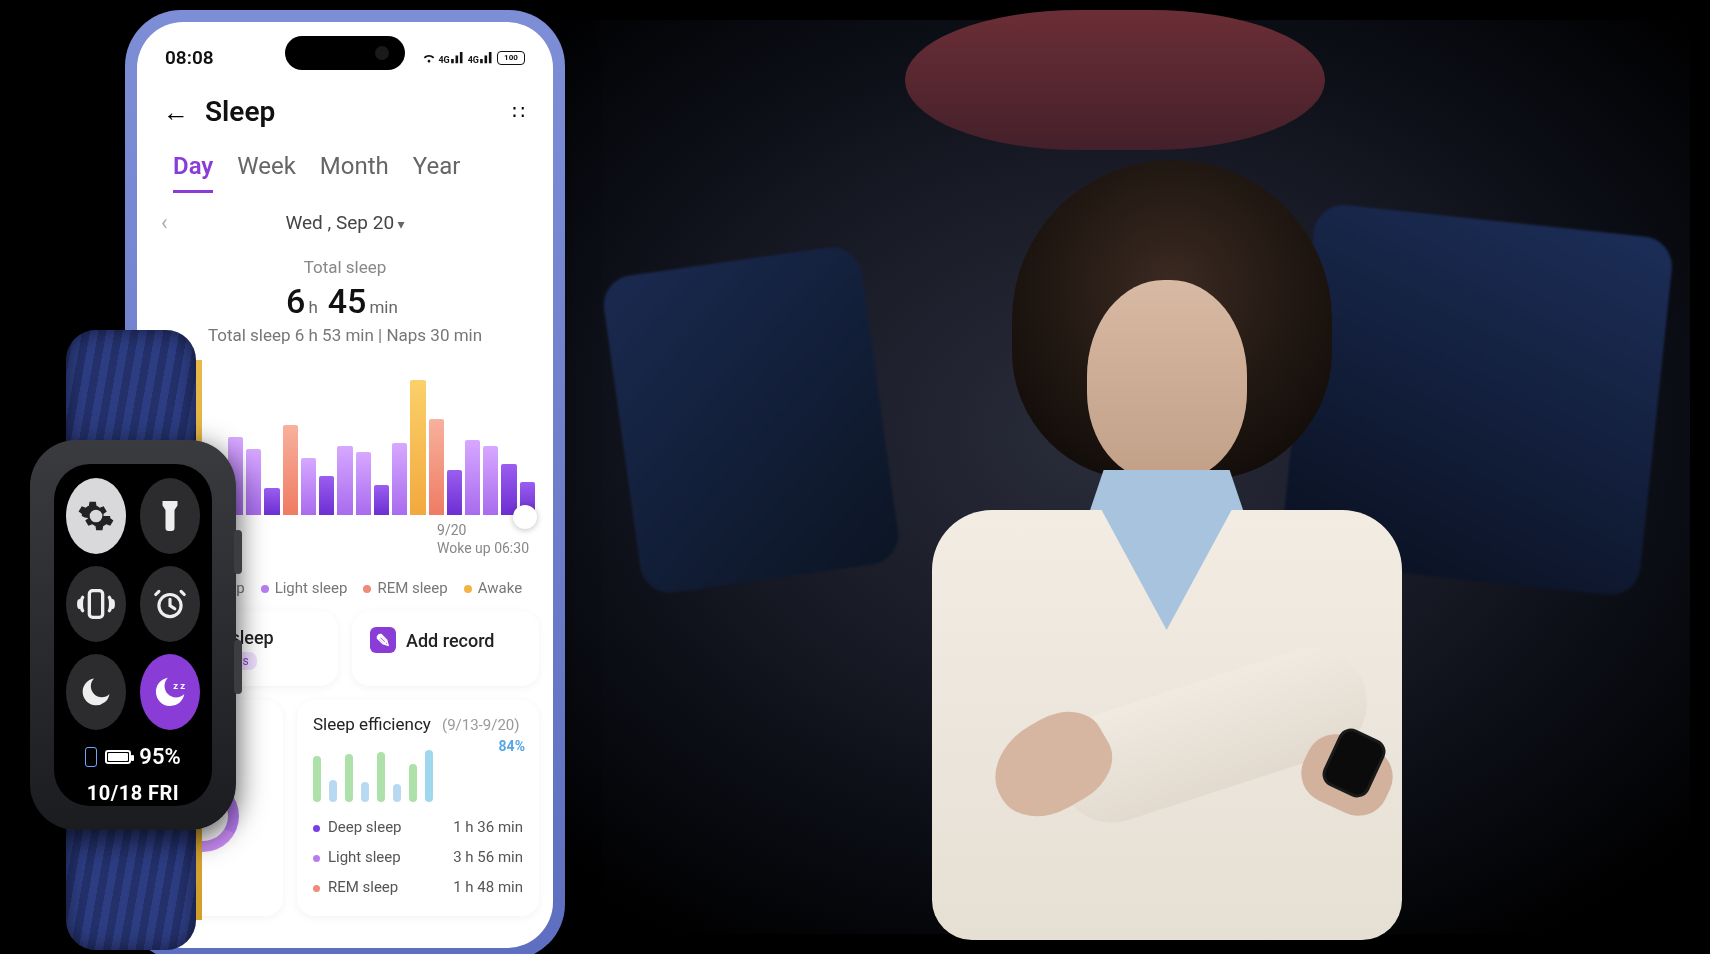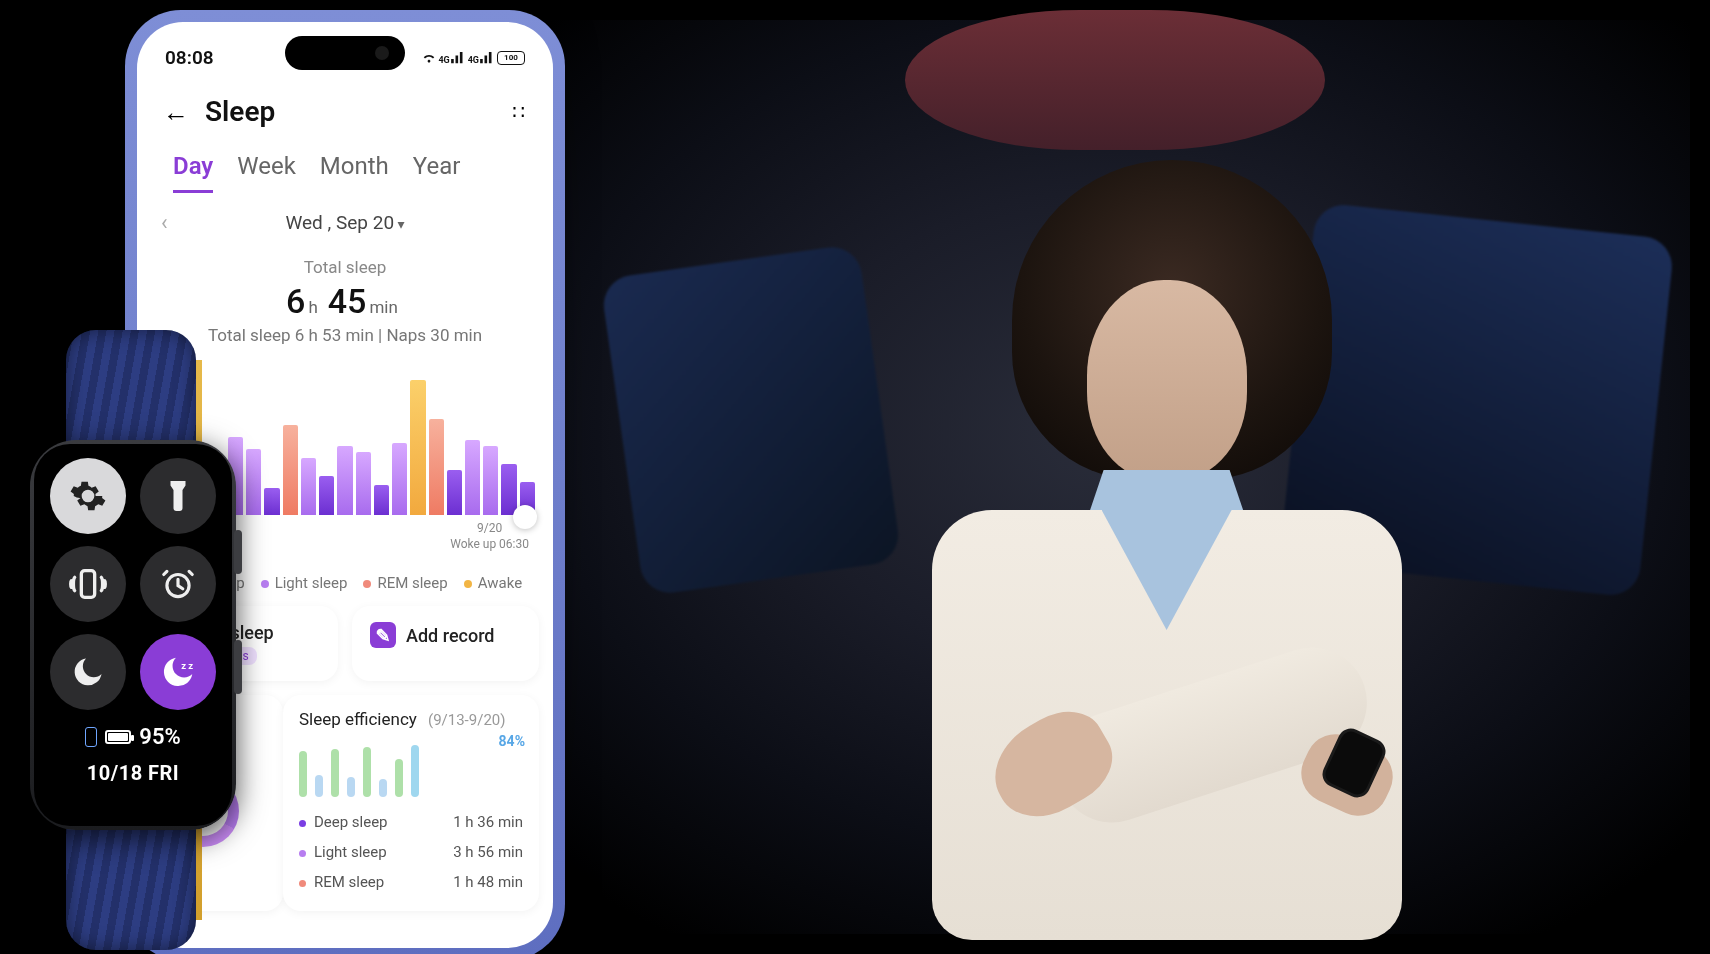--- a/index.html
+++ b/index.html
@@ -149,40 +149,40 @@
   .total-label { text-align: center; color: #888; font-size: 17px; margin-top: 17px; }
   .total-val { text-align: center; margin-top: 4px; color: #111; }
   .total-val .big { font-size: 34px; font-weight: 500; }
   .total-val .unit { font-size: 17px; color: #666; padding: 0 6px 0 3px; }
   .subtotals { text-align: center; color: #777; font-size: 17px; margin-top: 4px; }
 
   .chart {
     margin: 20px 18px 0; height: 150px; position: relative; display: flex; align-items: flex-end; gap: 3px;
   }
   .chart .bar { flex: 1; border-radius: 2px 2px 0 0; }
-  .chart-footer { display:flex; justify-content:flex-end; padding: 6px 24px 0; color:#888; font-size:12px; text-align:center; line-height:1.3; }
+  .chart-footer { display:flex; justify-content:flex-end; padding: 6px 24px 0; color:#888; font-size:14px; text-align:left; line-height:1.3; }
   .knob { position:absolute; right:-2px; bottom:-14px; width:24px; height:24px; background:#fff; border-radius:50%; box-shadow:0 1px 6px rgba(0,0,0,.25); }
 
   .legend { display:flex; gap:16px; padding: 22px 20px 14px; font-size:15px; color:#777; }
   .legend span::before { content:""; display:inline-block; width:8px; height:8px; border-radius:50%; margin-right:6px; vertical-align:middle; }
   .lg-deep::before  { background:#7a3ee3; }
   .lg-light::before { background:#b77df0; }
   .lg-rem::before   { background:#f08a7b; }
   .lg-awake::before { background:#f2b544; }
 
   .cards-row { display:flex; gap:14px; padding: 0 14px; }
   .card {
     flex:1; background:#fff; border-radius:18px; padding:16px 18px;
     box-shadow: 0 2px 10px rgba(0,0,0,.05);
   }
   .card .hd { font-size:18px; color:#222; font-weight:500; display:flex; align-items:center; gap:10px; }
   .badge { font-size:12px; background:#efe0ff; color:#8a3dd6; padding:2px 8px; border-radius:8px; margin-top:4px; display:inline-block; }
   .add-ic { width:26px; height:26px; border-radius:6px; background:#8a3dd6; display:inline-flex; align-items:center; justify-content:center; color:#fff; font-weight:700; }
 
-  .panels { display:flex; padding: 14px 14px 0; }
+  .panels { display:flex; gap:14px; padding: 14px 14px 0; }
   .panel { flex:1; background:#fff; border-radius:18px; padding:14px 16px; box-shadow:0 2px 10px rgba(0,0,0,.05); font-size:15px; color:#555; }
   .panel .title { color:#222; font-size:17px; margin-bottom:4px; }
   .eff-range { color:#999; }
   .eff-chart { display:flex; align-items:flex-end; gap:8px; height:60px; margin:8px 0 4px; position:relative; }
   .eff-chart .eb { width:8px; border-radius:4px; }
   .eff-val { position:absolute; right:-2px; top:-4px; color:#58a7e6; font-size:14px; font-weight:700; }
   .breakdown { list-style:none; margin-top:10px; }
   .breakdown li { display:flex; justify-content:space-between; font-size:15px; color:#555; padding:6px 0; }
   .breakdown li span.dot::before { content:""; display:inline-block; width:7px; height:7px; border-radius:50%; margin-right:8px; }
   .dot-deep::before  { background:#7a3ee3; }
@@ -202,21 +202,21 @@
     border-radius: 30px;
     box-shadow: inset 0 0 20px rgba(0,0,0,.5);
   }
   .band::before {
     content:""; position:absolute; right:-6px; top:30px; bottom:30px; width:6px;
     background: linear-gradient(#e6b94a, #d29f2c);
   }
   .watch-body {
     position:absolute; left:12px; top:110px; width:206px; height:390px;
     background: linear-gradient(180deg,#3a3b3f,#1b1c1f);
-    border-radius: 46px; padding: 4px;
+    border-radius: 46px; padding: 24px;
     box-shadow: 0 8px 30px rgba(0,0,0,.7);
   }
   .watch-crown { position:absolute; right:-6px; top:90px; width:8px; height:44px; background:#3c3d41; border-radius:4px; }
   .watch-btn   { position:absolute; right:-6px; top:200px; width:8px; height:54px; background:#3c3d41; border-radius:4px; }
   .watch-screen {
     width:100%; height:100%; background:#000; border-radius:36px; padding:14px 12px;
     display:flex; flex-direction:column; gap:12px;
   }
   .wrow { display:flex; gap:14px; justify-content:center; }
   .wbtn {

